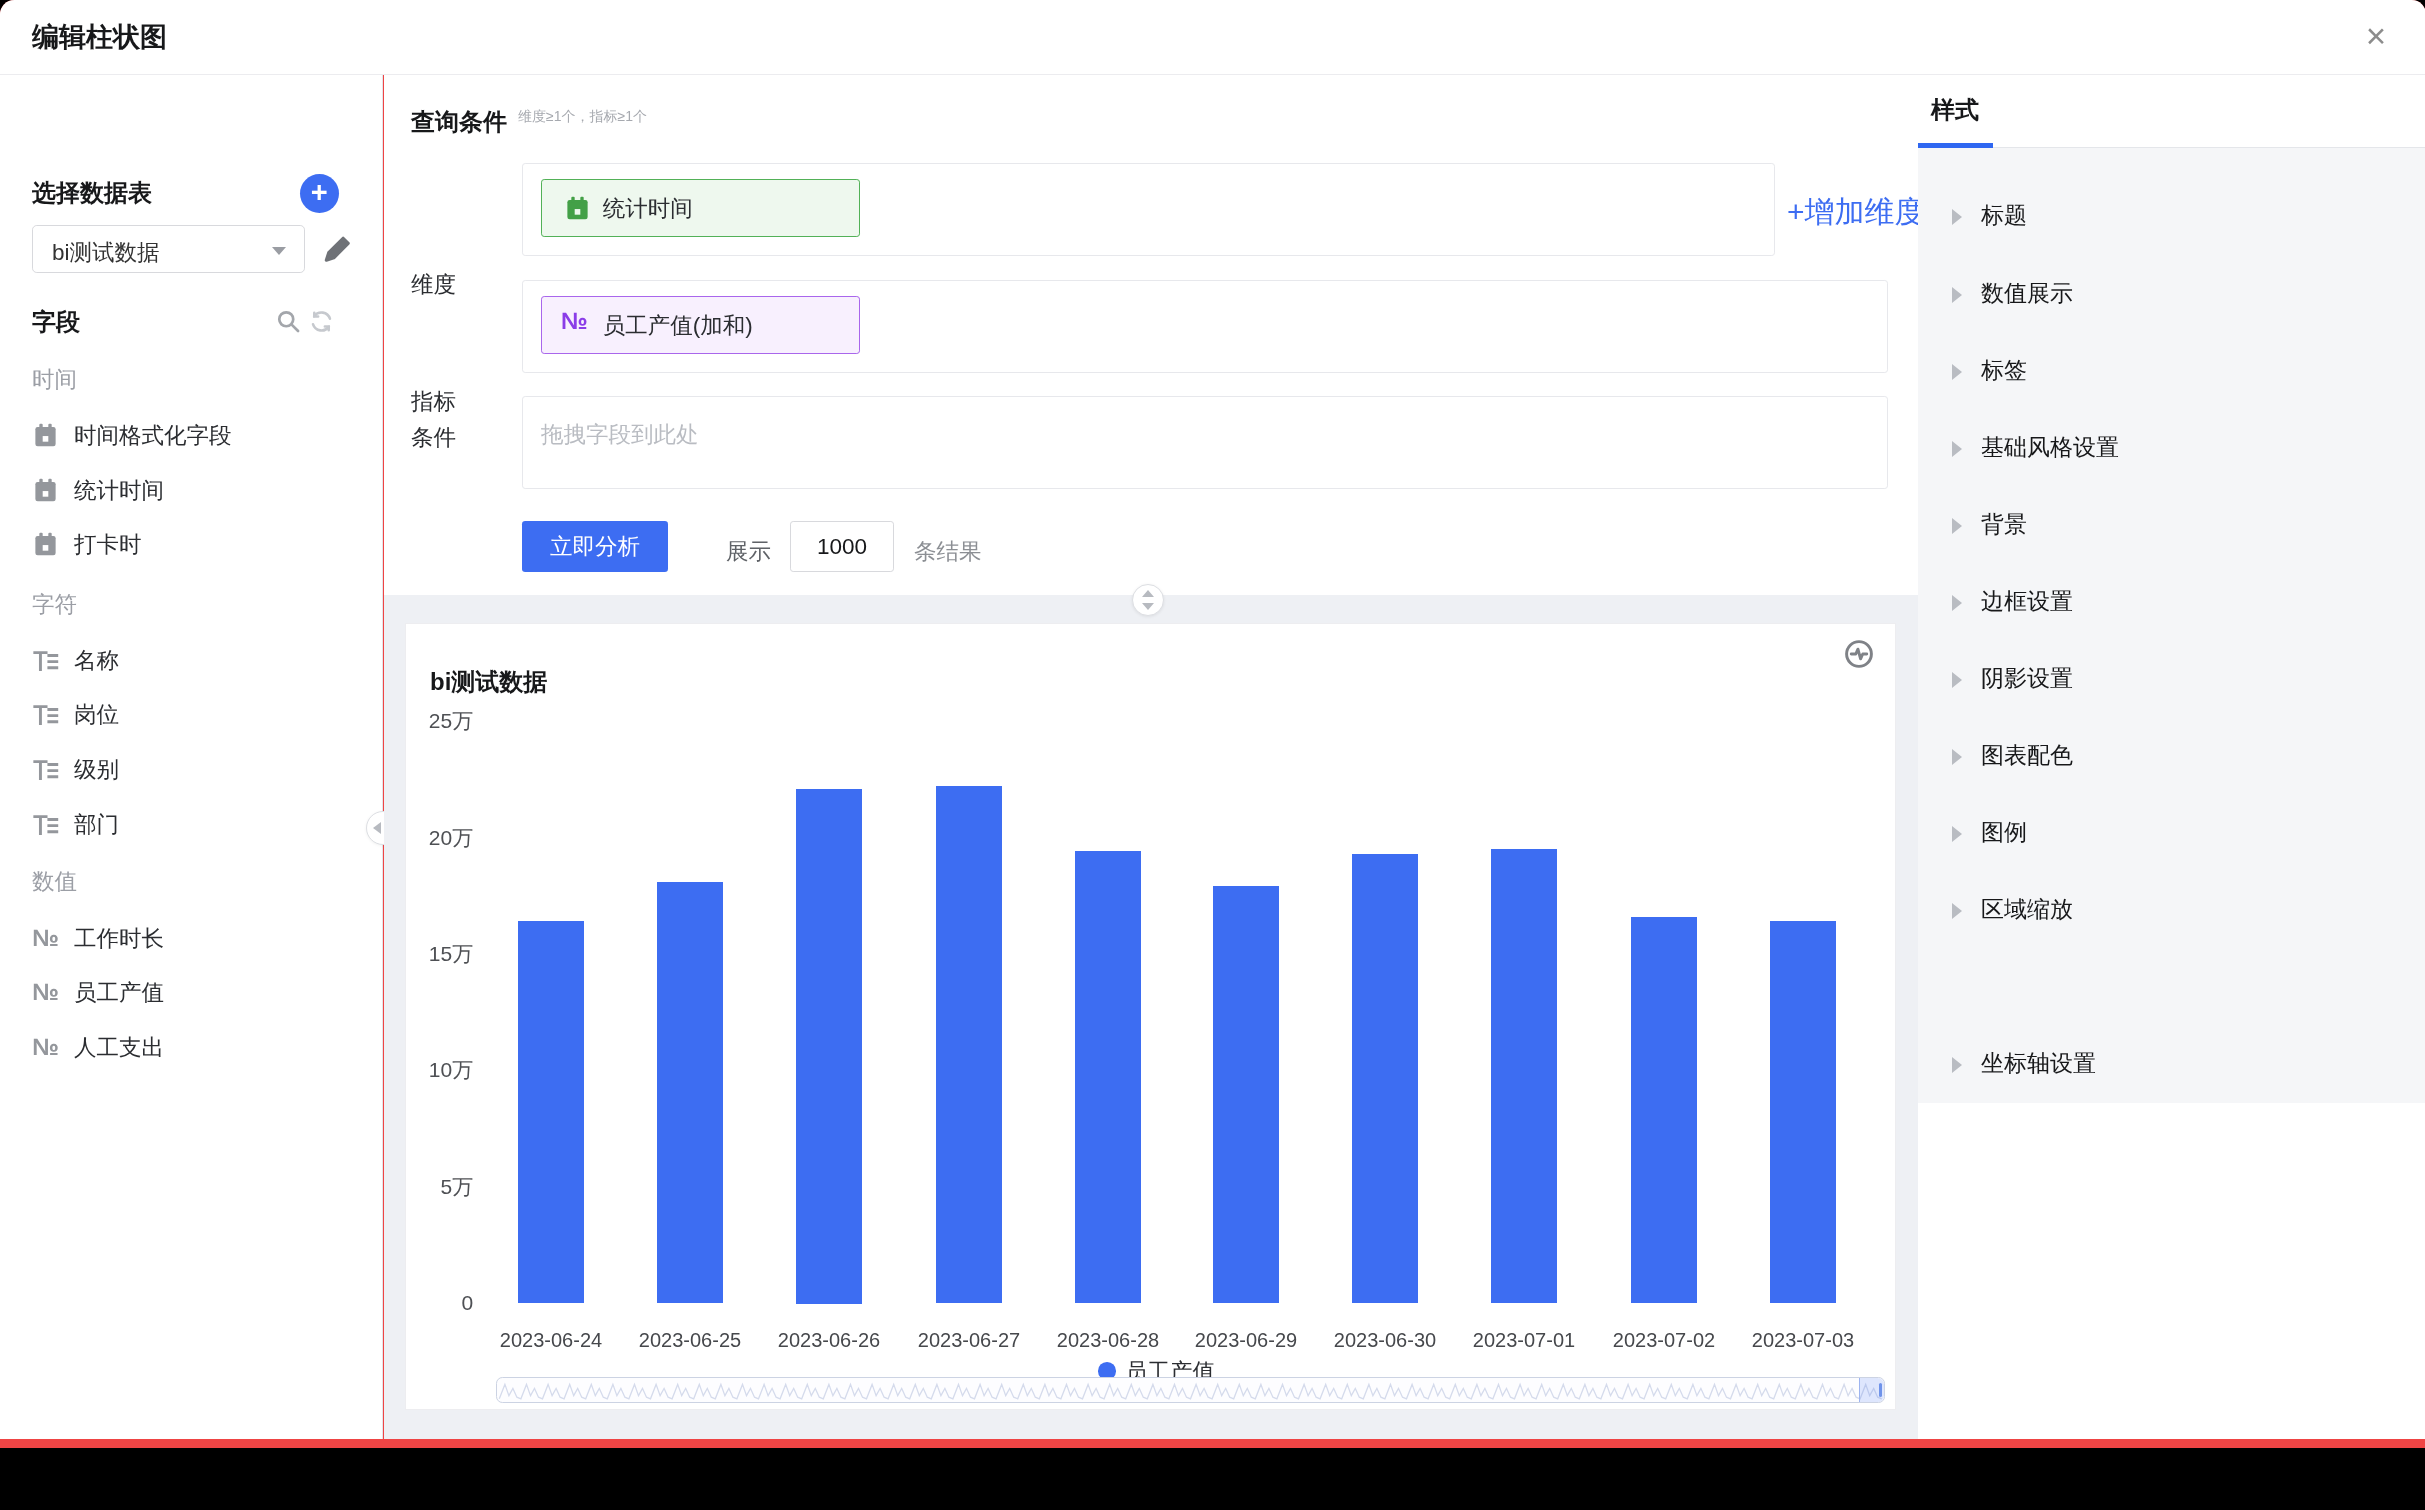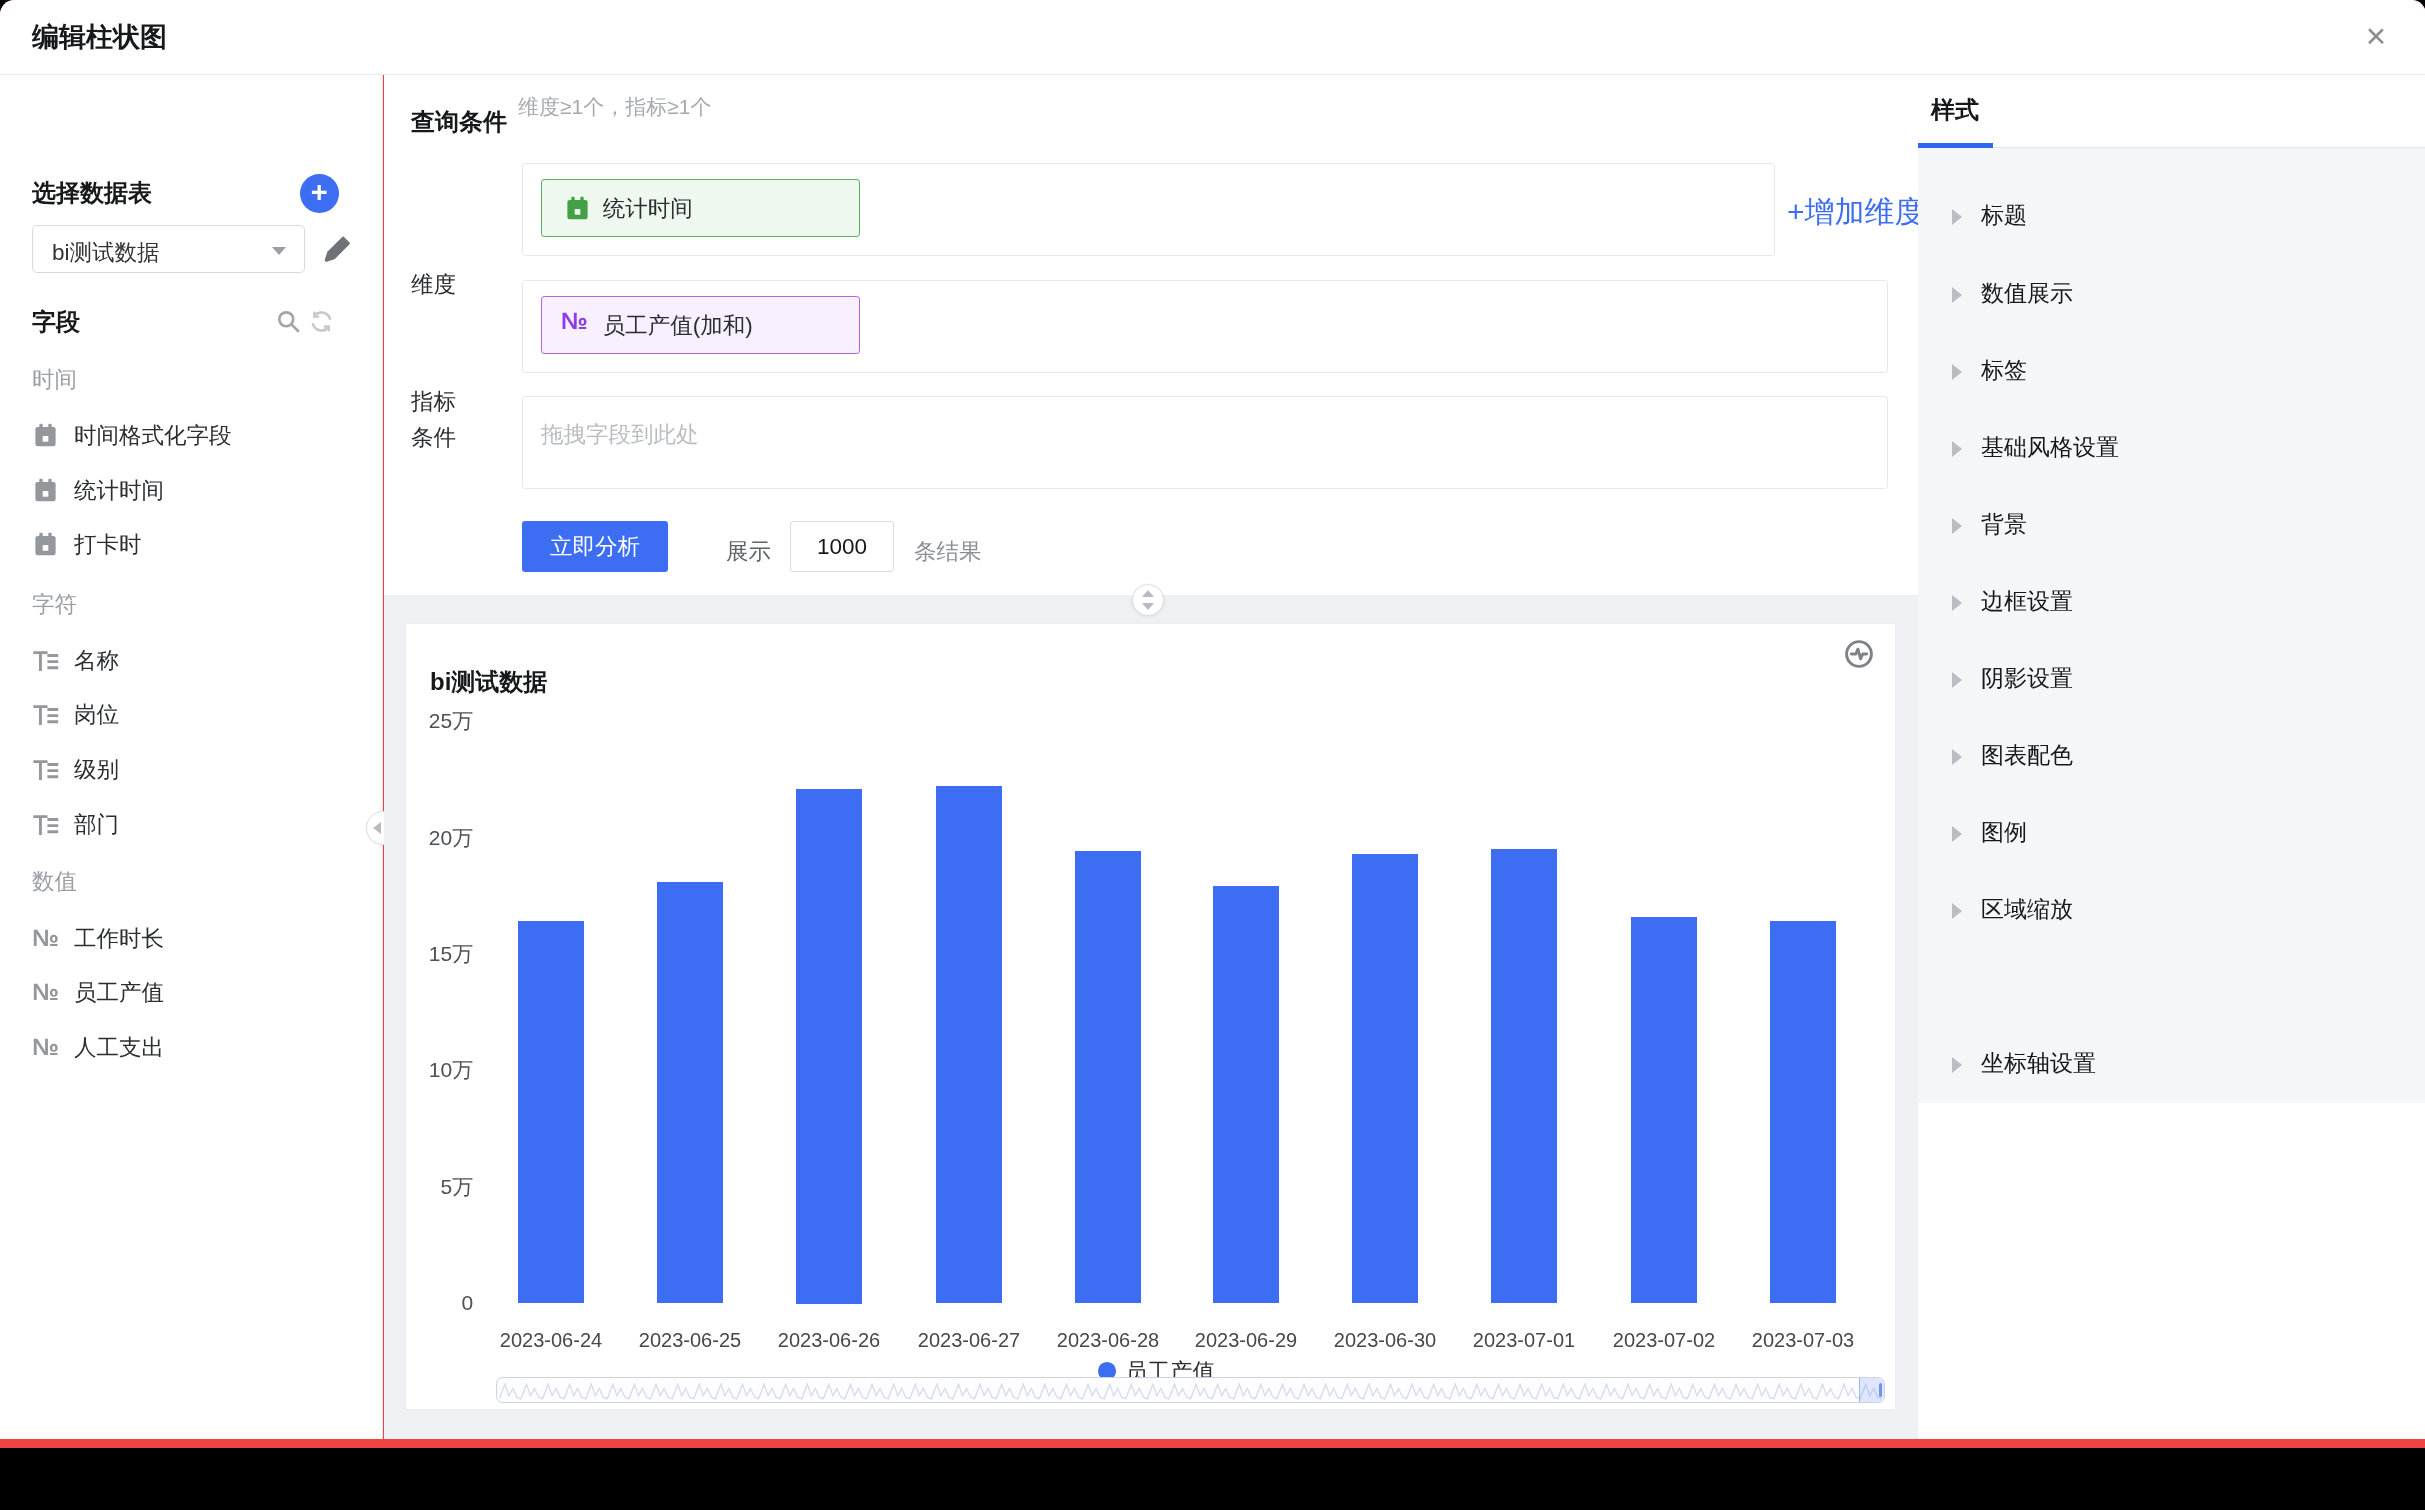--- a/index.html
+++ b/index.html
@@ -28,21 +28,21 @@
   .f-item .ficon{position:absolute;left:0;top:13.6px;width:27px;height:27px;}
   .f-item .numero{position:absolute;left:0;top:11.2px;font-size:24px;font-weight:bold;color:#94979c;line-height:32px;}
   .f-item .flabel{position:absolute;left:42px;top:13px;font-size:22.5px;color:#2b2d31;line-height:29px;white-space:nowrap;}
   .sidebar-handle{position:absolute;left:366px;top:736px;width:34px;height:34px;border-radius:50%;background:#fff;border:0.8px solid #dddfe3;box-sizing:border-box;cursor:col-resize;box-shadow:0 0.8px 3.2px rgba(0,0,0,.06);}
   .sidebar-handle .tl{position:absolute;left:5.6px;top:9.6px;width:0;height:0;border-top:6.4px solid transparent;border-bottom:6.4px solid transparent;border-right:8px solid #b7bac0;}
   .sidebar-handle .tr{position:absolute;right:5.6px;top:9.6px;width:0;height:0;border-top:6.4px solid transparent;border-bottom:6.4px solid transparent;border-left:8px solid #b7bac0;}
   
   .main{position:absolute;left:384px;top:75px;width:1535px;height:1364px;background:#eef0f4;}
   .query{position:absolute;left:0;top:0;width:100%;height:520px;background:#fff;}
   .q-title{position:absolute;left:27px;top:30.5px;font-size:24px;font-weight:bold;color:#17181a;}
-  .q-hint{position:absolute;left:134px;top:18px;font-size:21px;color:#a6a9af;}
+  .q-hint{position:absolute;left:134px;top:33px;font-size:14px;color:#a6a9af;}
   .q-label{position:absolute;left:27px;font-size:22.5px;color:#2b2d31;}
   .q-box{position:absolute;left:138px;border:0.8px solid #e7e8ec;border-radius:3.2px;background:#fff;box-sizing:border-box;}
   .pill{position:absolute;left:17.7px;top:15.3px;width:319px;height:58px;border-radius:3.2px;box-sizing:border-box;cursor:grab;}
   .pill-green{border:1.6px solid #52b157;background:#eef8ee;}
   .pill-purple{border:1.6px solid #a966ec;background:#f8f0fe;}
   .pill .picon{position:absolute;left:22.5px;top:14.4px;width:27px;height:27px;}
   .pill .pnum{position:absolute;left:19px;top:9.6px;font-size:24px;font-weight:bold;color:#8b3de8;}
   .pill .ptext{position:absolute;left:61px;top:13px;font-size:22.5px;color:#2b2d31;white-space:nowrap;}
   .add-dim{position:absolute;left:1403px;top:117px;font-size:30px;color:#3D6DF2;cursor:pointer;white-space:nowrap;}
   .placeholder{position:absolute;left:157px;top:344px;font-size:22.5px;color:#b9bcc2;}

